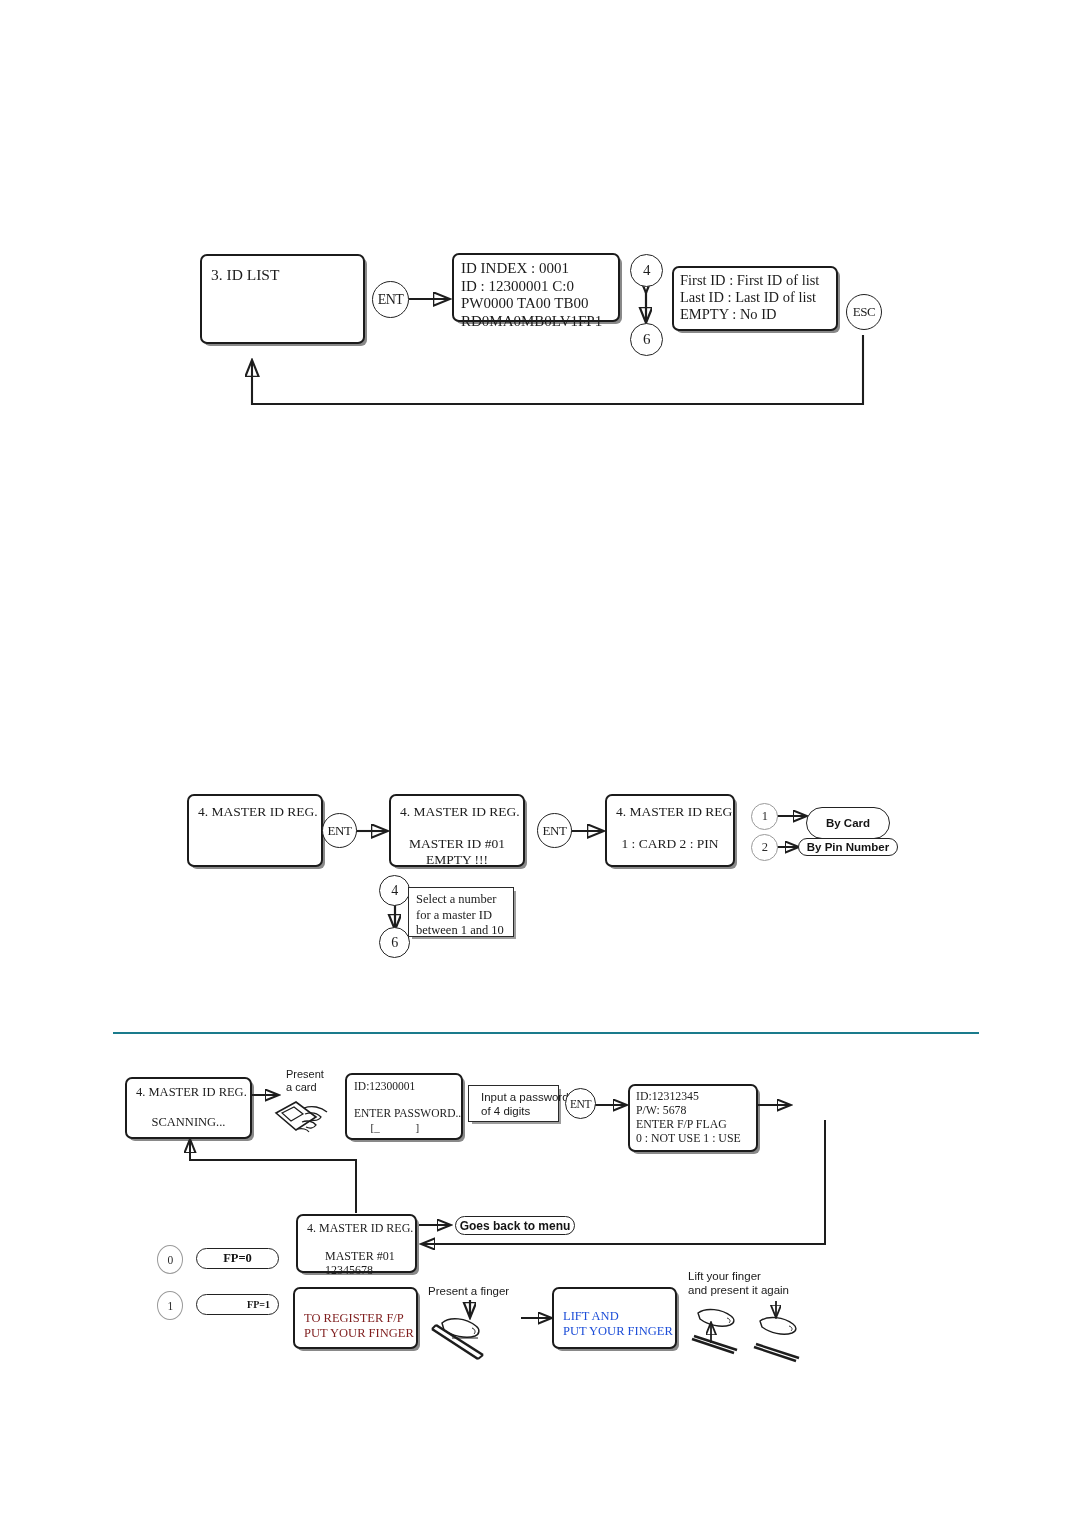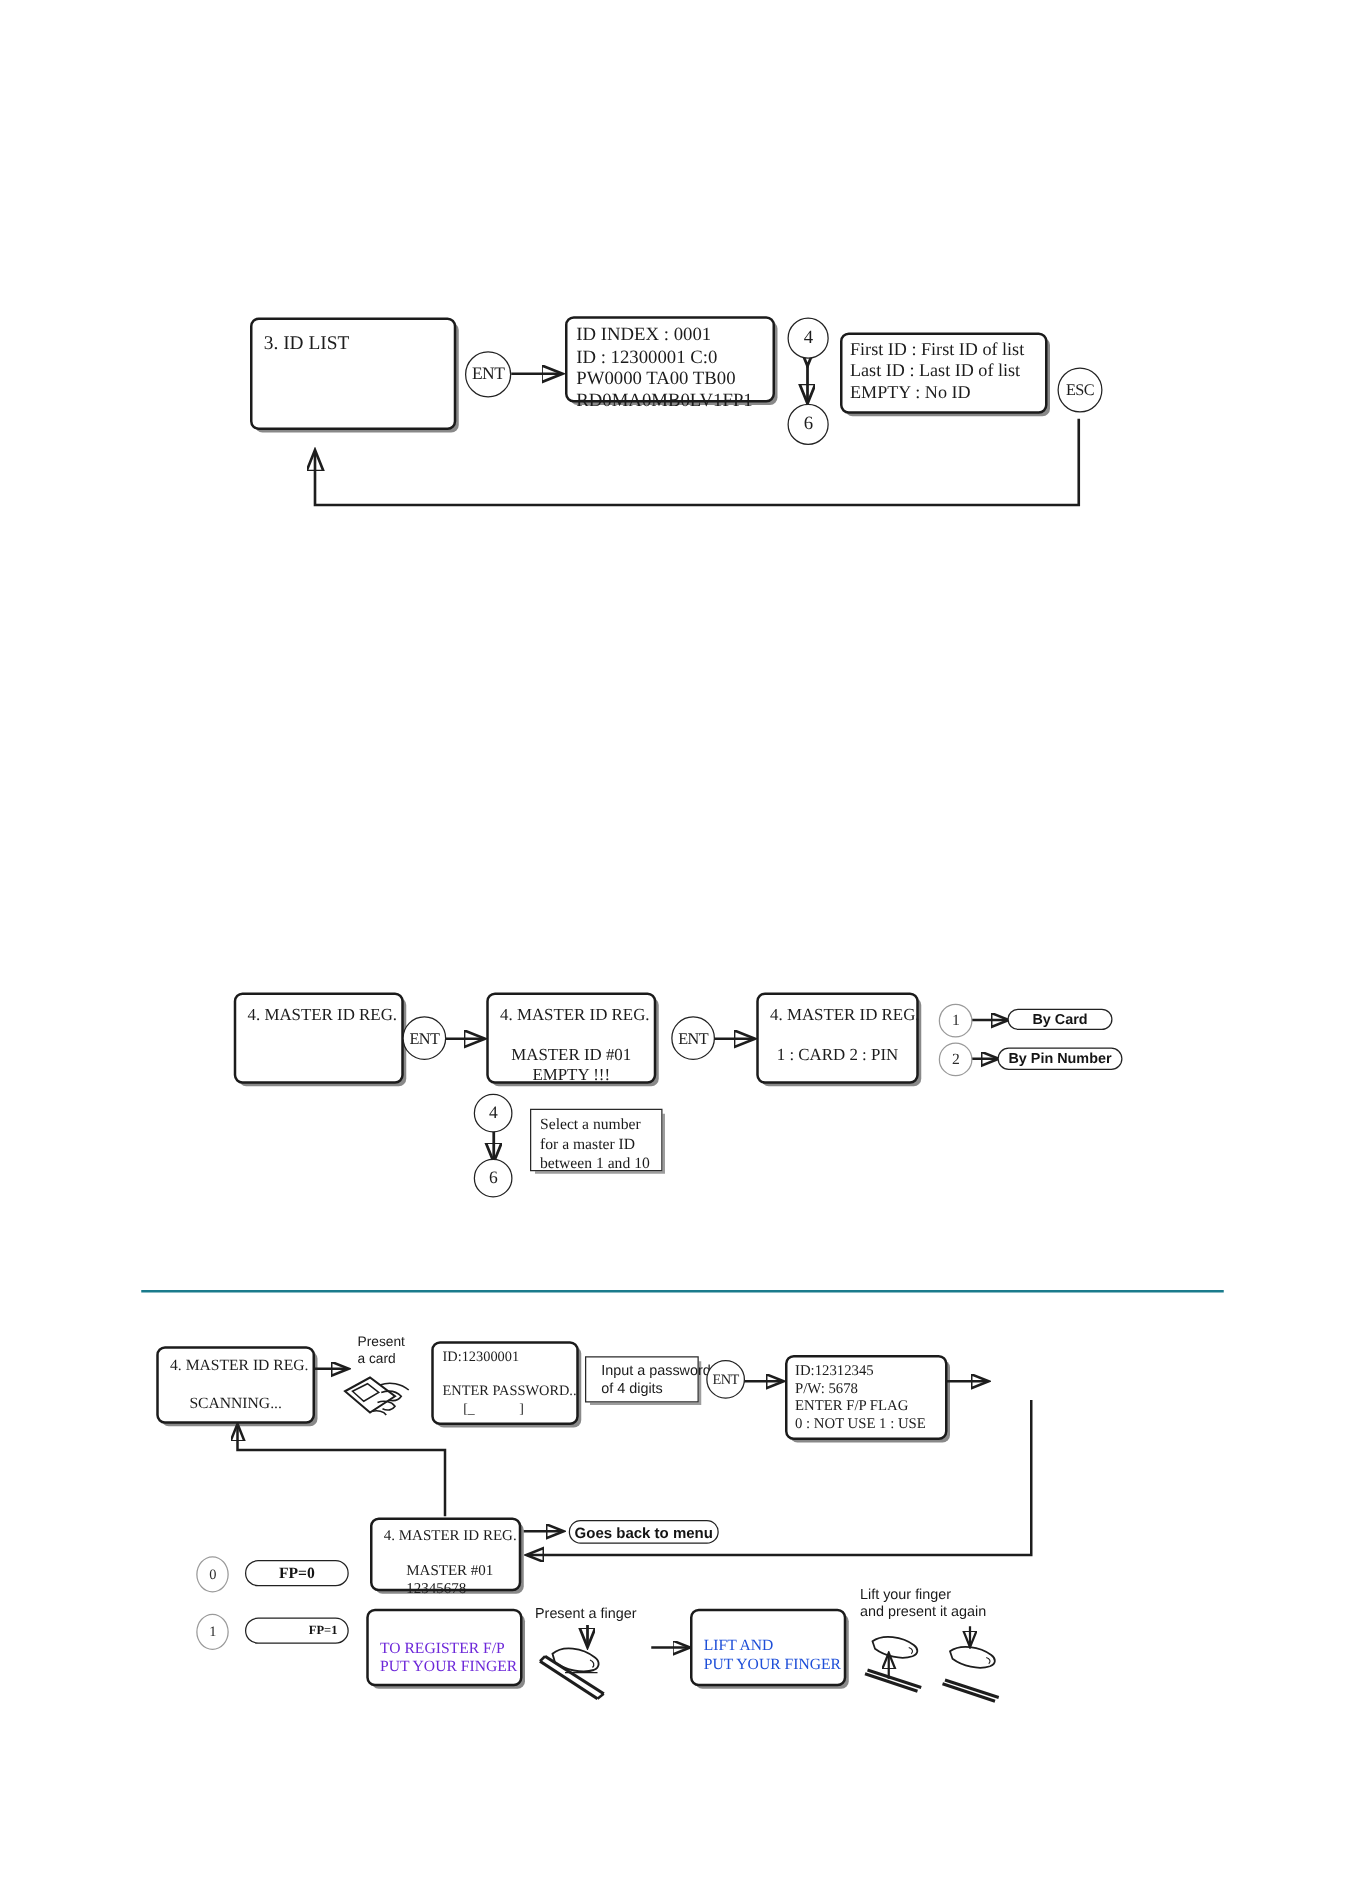--- a/index.html
+++ b/index.html
@@ -217,39 +217,39 @@
 
   <div class="lcd center" style="left:605px; top:794px; width:130px; height:73px; font-size:13.5px; padding-top:8px;">
     <span class="ln">4. MASTER ID REG.</span>
     <span class="ln">&nbsp;</span>
     <span class="ln">1 : CARD 2 : PIN</span>
   </div>
 
   <div class="keycircle grey" style="left:751px; top:803px; width:27px; height:27px; font-size:12.5px;">
     <span>1</span>
   </div>
-  <div class="pill" style="left:806px; top:807px; width:84px; height:17px; font-size:11.5px;">
+  <div class="pill" style="left:806px; top:807px; width:84px; height:32px; font-size:11.5px;">
     <span>By  Card</span>
   </div>
 
   <div class="keycircle grey" style="left:751px; top:834px; width:27px; height:27px; font-size:12.5px;">
     <span>2</span>
   </div>
   <div class="pill" style="left:798px; top:838px; width:100px; height:18px; font-size:11.5px;">
     <span>By Pin Number</span>
   </div>
 
   <div class="keycircle" style="left:379px; top:875px; width:31px; height:31px; font-size:14px;">
     <span>4</span>
   </div>
   <div class="keycircle" style="left:379px; top:927px; width:31px; height:31px; font-size:14px;">
     <span>6</span>
   </div>
 
-  <div class="note" style="left:424px; top:887px; width:106px; height:50px; font-size:12.5px;">
+  <div class="note" style="left:408px; top:887px; width:106px; height:50px; font-size:12.5px;">
     <span class="ln">Select a number</span>
     <span class="ln">for a master ID</span>
     <span class="ln">between 1 and 10</span>
   </div>
 
   <div class="divider" style="left:113px; top:1032px; width:866px;"></div>
 
   <div class="lcd center" style="left:125px; top:1077px; width:127px; height:62px; font-size:12.5px; padding-top:6px;">
     <span class="ln">4. MASTER ID REG.</span>
     <span class="ln">&nbsp;</span>
@@ -311,21 +311,21 @@
     <span>Goes back to menu</span>
   </div>
 
   <div class="keycircle grey" style="left:157px; top:1291px; width:26px; height:29px; font-size:11.5px;">
     <span>1</span>
   </div>
   <div class="pill thin" style="left:196px; top:1294px; width:83px; height:21px; font-size:10px;padding-left:42px;">
     <span>FP=1</span>
   </div>
 
-  <div class="lcd" style="left:293px; top:1287px; width:125px; height:62px; font-size:12.5px; padding:22px 0 12px 9px; color:#6d28d9;">
+  <div class="lcd" style="left:293px; top:1287px; width:125px; height:62px; font-size:12.5px; padding:22px 0 12px 9px; color:#7f1d1d;">
     <span class="ln">TO REGISTER F/P</span>
     <span class="ln">PUT YOUR FINGER</span>
   </div>
 
   <div class="cap" style="left:428px; top:1285px; font-size:11.5px;"><span>Present a finger</span></div>
 
   <svg class="abs" style="left:428px; top:1312px; width:72px; height:54px;" viewBox="0 0 72 54">
     <g stroke="#1d1d1d" fill="none" stroke-width="1.5">
       <path d="M14,11 C22,4 38,6 48,14 C52,17 52,22 47,24 C38,27 24,24 16,18 Z"></path>
       <path d="M44,16 C47,17 48,20 46,22" stroke-width="1"></path>

